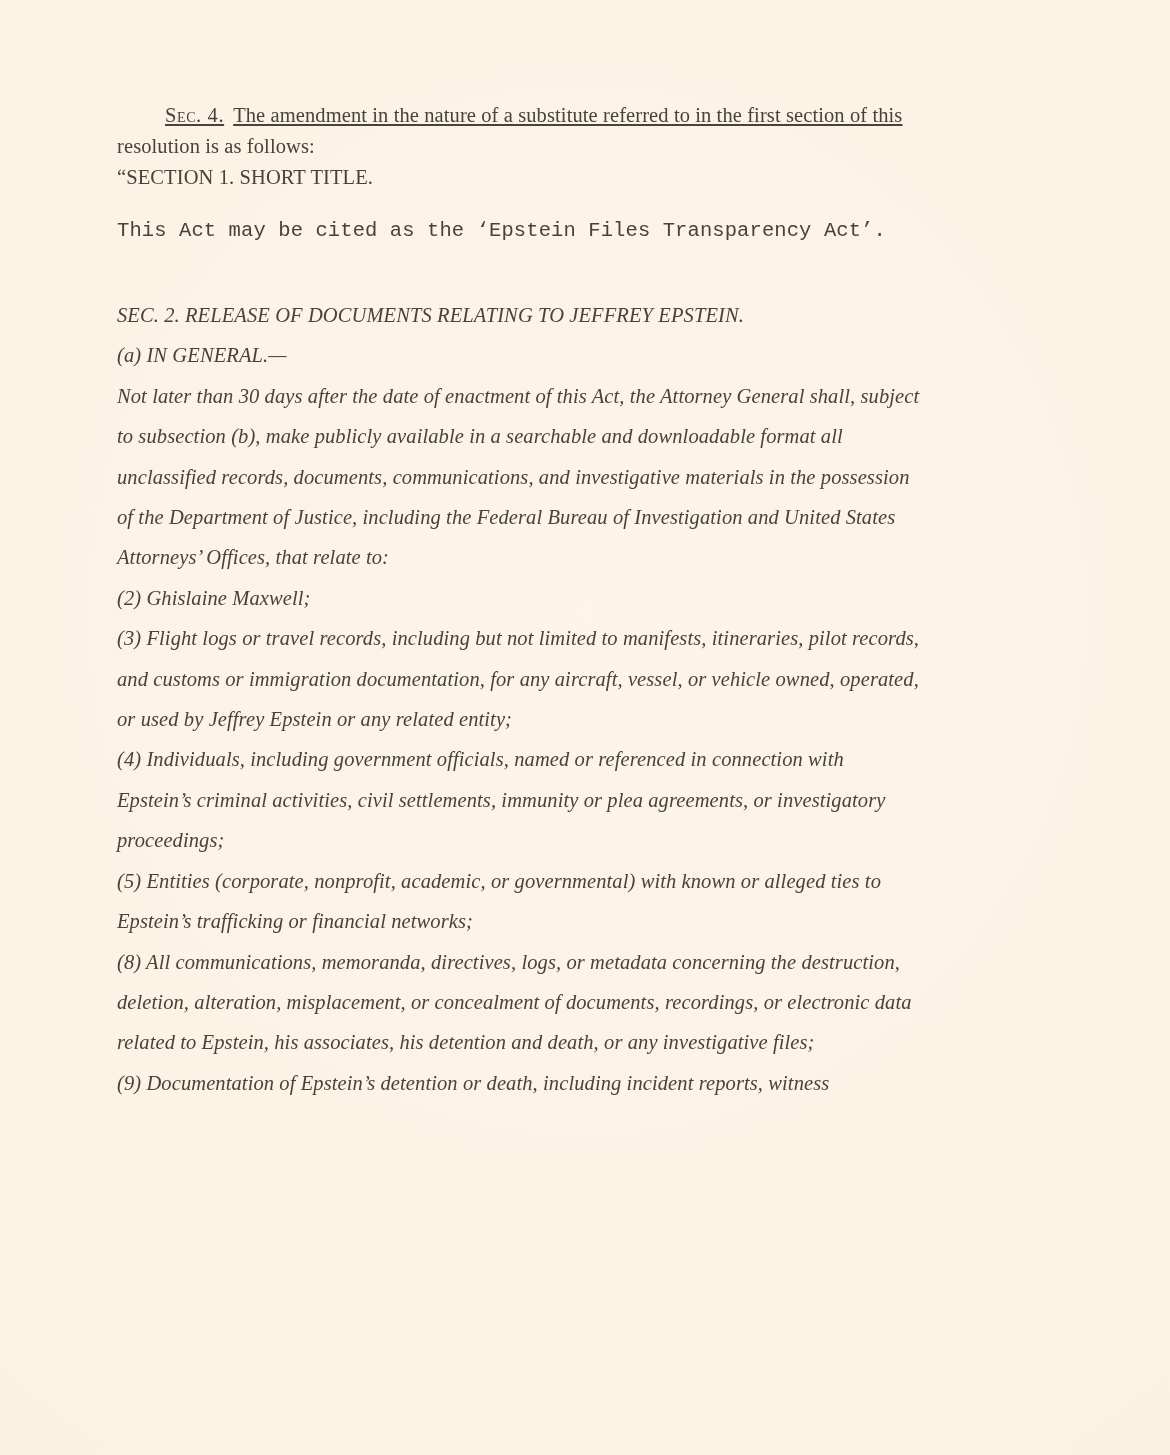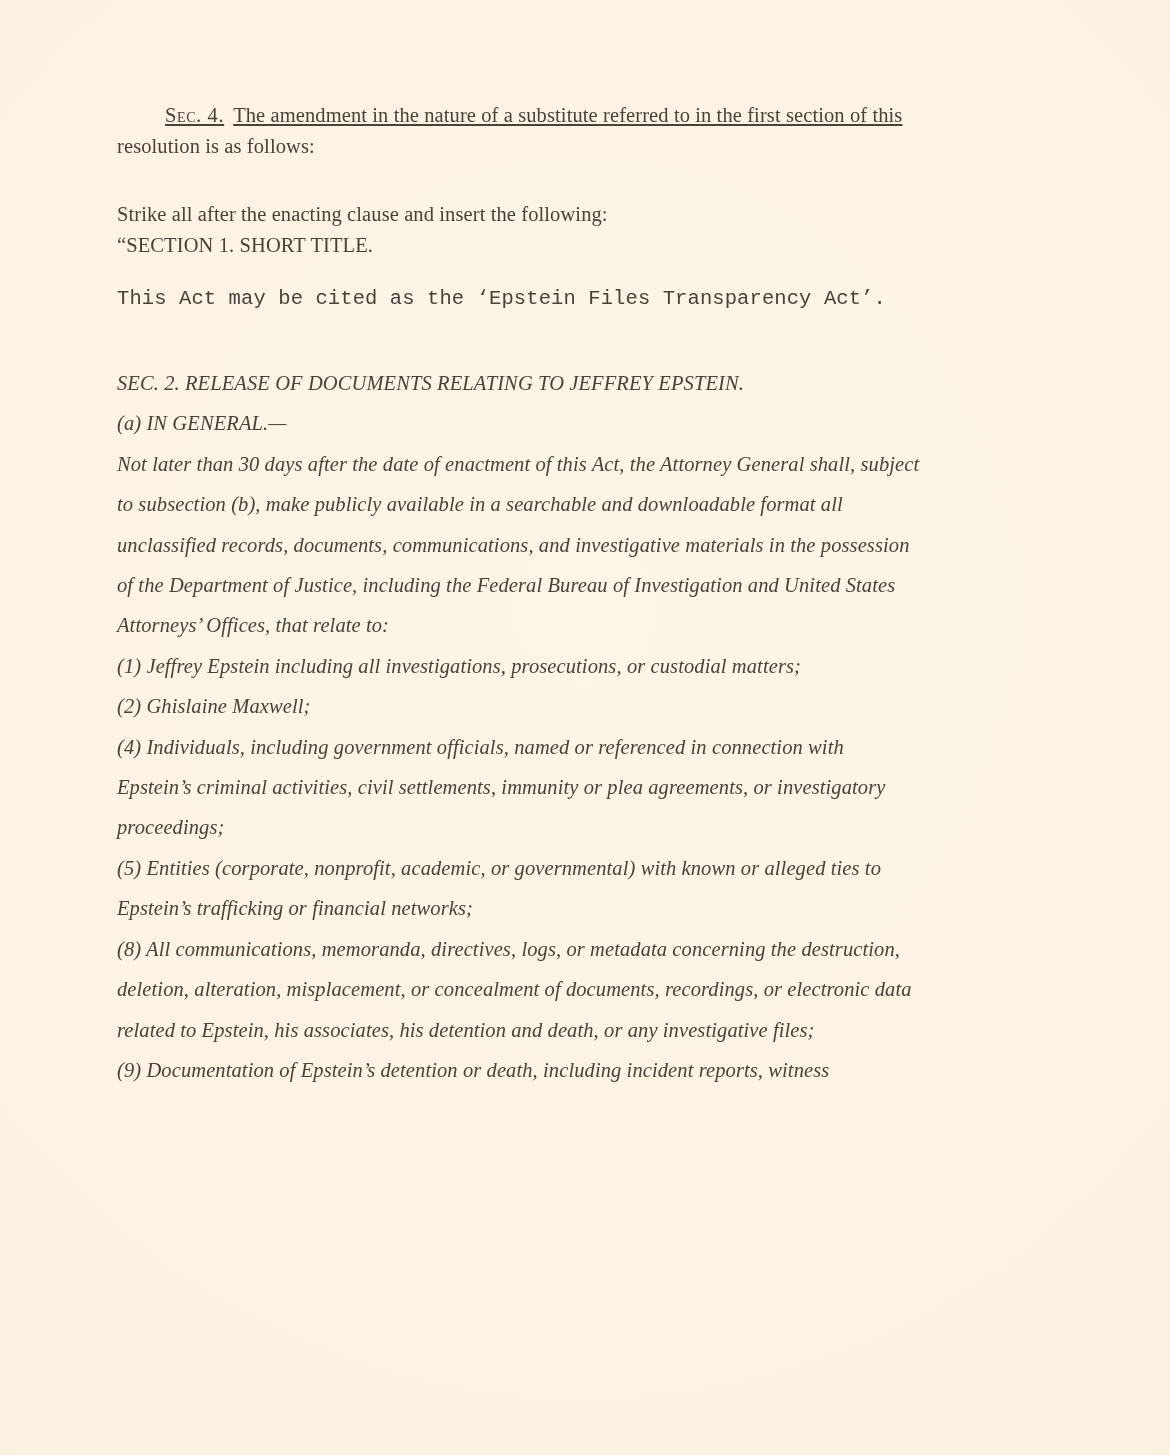--- a/index.html
+++ b/index.html
@@ -66,36 +66,37 @@
 <body>
 
 <div class="page" style="color: rgb(73, 66, 58);">
   <div class="content">
 
     <div class="intro">
       <div class="intro-line1"><span class="lead-smallcaps">Sec. 4.</span><span>The amendment in the nature of a substitute referred to in the first section of this</span></div>
       <div>resolution is as follows:</div>
     </div>
 
-    <div class="strike-clause">Strike all after the enacting clause and insert the following:</div>
 
     <div class="s1-heading">“SECTION 1. SHORT TITLE.</div>
 
     <div class="s1-body">This Act may be cited as the ‘Epstein Files Transparency Act’.</div>
 
     <div class="main-block">
       <div>SEC. 2. RELEASE OF DOCUMENTS RELATING TO JEFFREY EPSTEIN.</div>
       <div>(a) IN GENERAL.—</div>
       <div class="pre-lines">Not later than 30 days after the date of enactment of this Act, the Attorney General shall, subject
 to subsection (b), make publicly available in a searchable and downloadable format all
 unclassified records, documents, communications, and investigative materials in the possession
 of the Department of Justice, including the Federal Bureau of Investigation and United States
 Attorneys’ Offices, that relate to:</div>
-      <div class="pre-lines">(1) Jeffrey Epstein including all investigations, prosecutions, or custodial matters;</div>
       <div class="pre-lines">(2) Ghislaine Maxwell;</div>
+      <div class="pre-lines">(3) Flight logs or travel records, including but not limited to manifests, itineraries, pilot records,
+and customs or immigration documentation, for any aircraft, vessel, or vehicle owned, operated,
+or used by Jeffrey Epstein or any related entity;</div>
       <div class="pre-lines">(4) Individuals, including government officials, named or referenced in connection with
 Epstein’s criminal activities, civil settlements, immunity or plea agreements, or investigatory
 proceedings;</div>
       <div class="pre-lines">(5) Entities (corporate, nonprofit, academic, or governmental) with known or alleged ties to
 Epstein’s trafficking or financial networks;</div>
       <div class="pre-lines">(8) All communications, memoranda, directives, logs, or metadata concerning the destruction,
 deletion, alteration, misplacement, or concealment of documents, recordings, or electronic data
 related to Epstein, his associates, his detention and death, or any investigative files;</div>
       <div class="pre-lines">(9) Documentation of Epstein’s detention or death, including incident reports, witness</div>
     </div>

